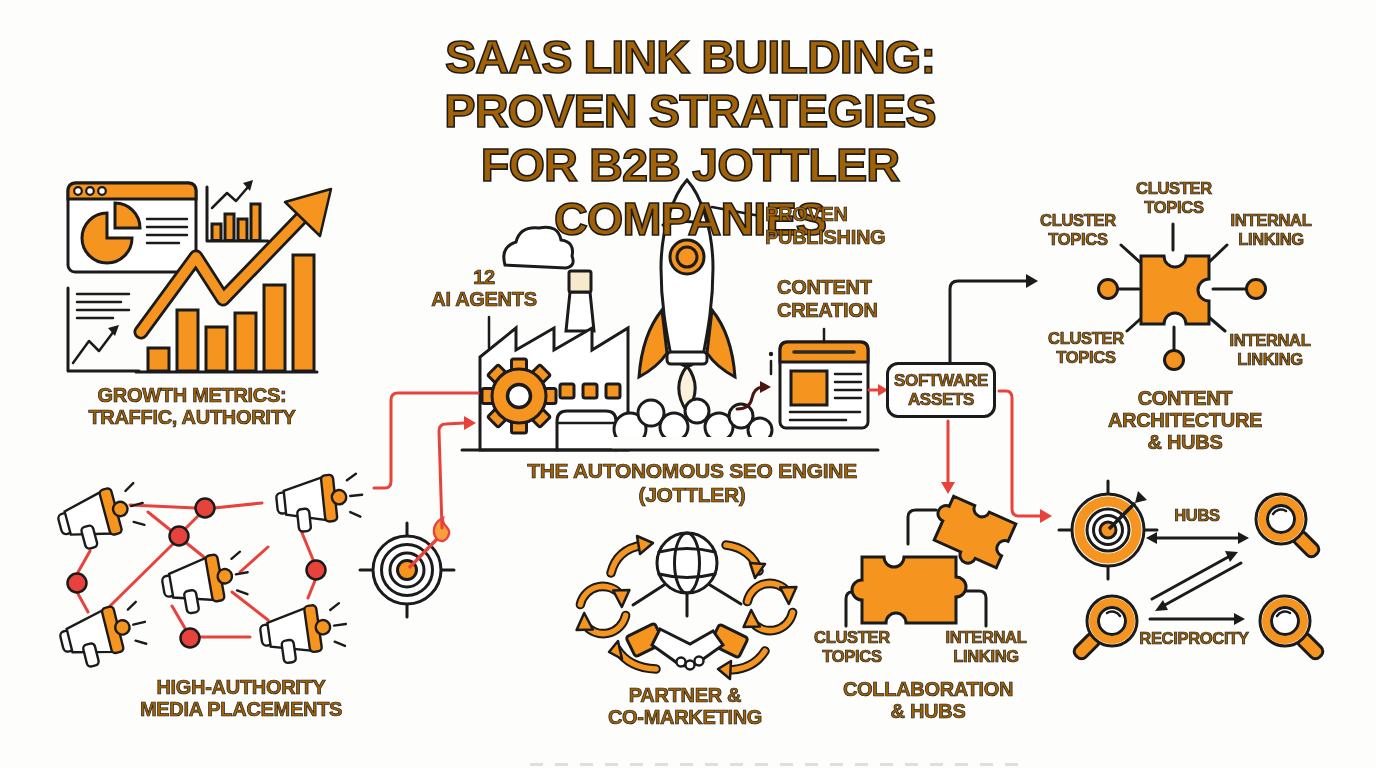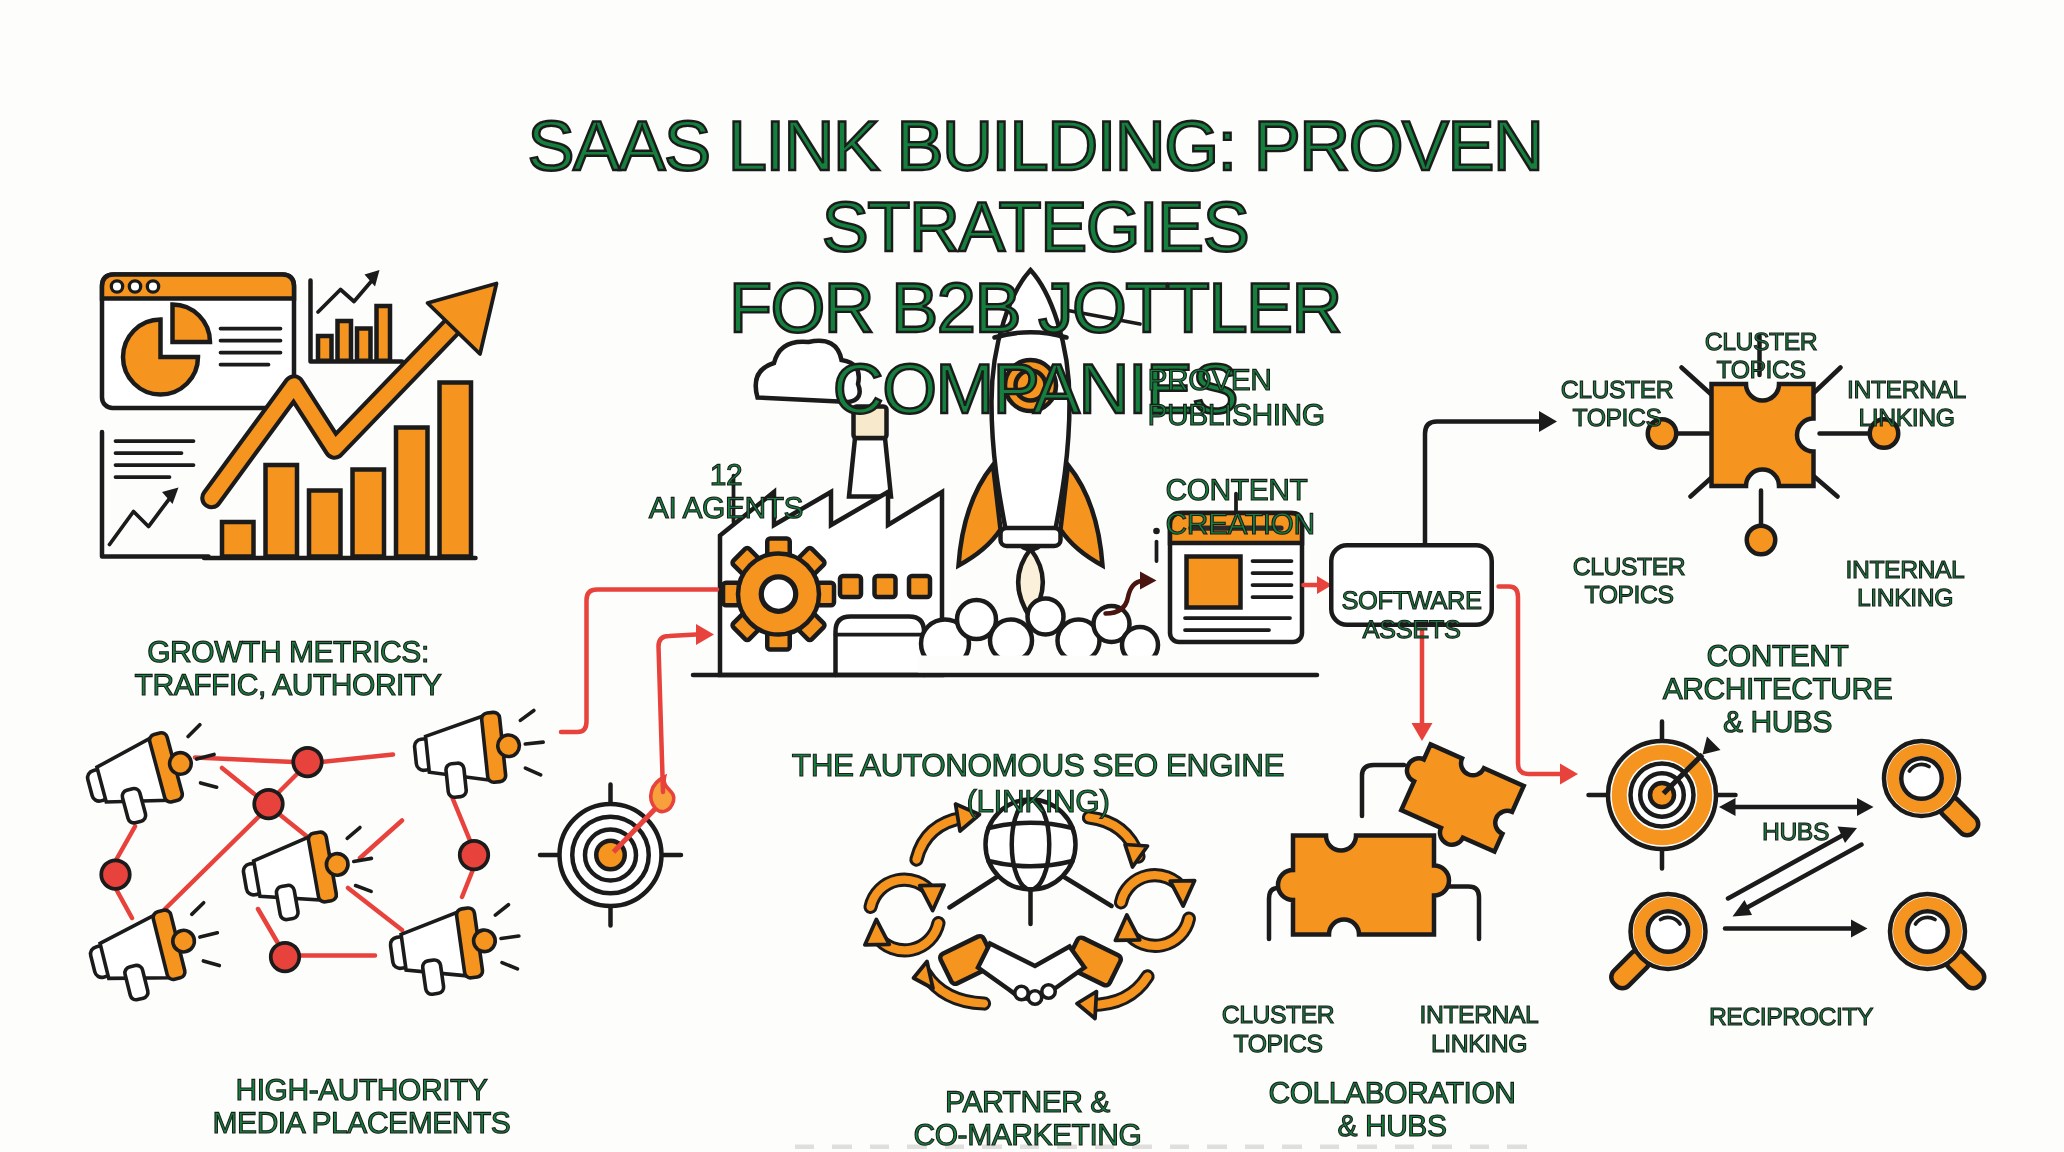--- a/index.html
+++ b/index.html
@@ -1,19 +1,19 @@
 <!DOCTYPE html>
 <html><head>
 <meta charset="utf-8">
 <style>
   html,body{margin:0;padding:0;background:#e8e8e8;}
   #canvas{position:relative;width:1376px;height:768px;background:#FDFDFC;overflow:hidden;
           font-family:"Liberation Sans",sans-serif;}
-  .tx{position:absolute;color:#15803d;font-weight:normal;white-space:pre-line;
-      -webkit-text-stroke:0.7px #1B1B1B;letter-spacing:-0.3px;margin-top:40px;}
+  .tx{position:absolute;color:#a16207;font-weight:bold;white-space:pre-line;
+      -webkit-text-stroke:0.7px #1B1B1B;letter-spacing:-0.3px;}
   .ctr{transform:translateX(-50%);text-align:center;}
   .title{font-size:47px;line-height:54px;-webkit-text-stroke:1.6px #1B1B1B;letter-spacing:-1px;}
   .lbl{font-size:20px;line-height:22px;}
   .lbl2{font-size:21px;line-height:24px;}
   .sm{font-size:16.5px;line-height:18.5px;}
   #linkbox{position:absolute;left:886px;top:362px;width:104px;height:50px;
            border:3.5px solid #1B1B1B;border-radius:12px;background:#fff;
            display:flex;align-items:center;justify-content:center;}
   #linkbox .tx{position:static;font-size:17px;line-height:19px;text-align:center;}
   .wh{fill:#FFFFFF;stroke:#1B1B1B;stroke-width:3;}
@@ -290,21 +290,21 @@
 AI AGENTS</div>
 <div class="tx lbl" style="left:765px;top:203px;line-height:23px">PROVEN
 PUBLISHING</div>
 <div class="tx lbl" style="left:777px;top:276px;line-height:23px">CONTENT
 CREATION</div>
 <div id="linkbox">
   <div class="tx">SOFTWARE
 ASSETS</div>
 </div>
 <div class="tx lbl2 ctr" style="left:692px;top:459px">THE AUTONOMOUS SEO ENGINE
-(LINKING)</div>
+(JOTTLER)</div>
 
 <div class="tx sm ctr" style="left:1174px;top:179px">CLUSTER
 TOPICS</div>
 <div class="tx sm ctr" style="left:1078px;top:211px">CLUSTER
 TOPICS</div>
 <div class="tx sm ctr" style="left:1271px;top:211px">INTERNAL
 LINKING</div>
 <div class="tx sm ctr" style="left:1086px;top:329px">CLUSTER
 TOPICS</div>
 <div class="tx sm ctr" style="left:1270px;top:331px">INTERNAL

